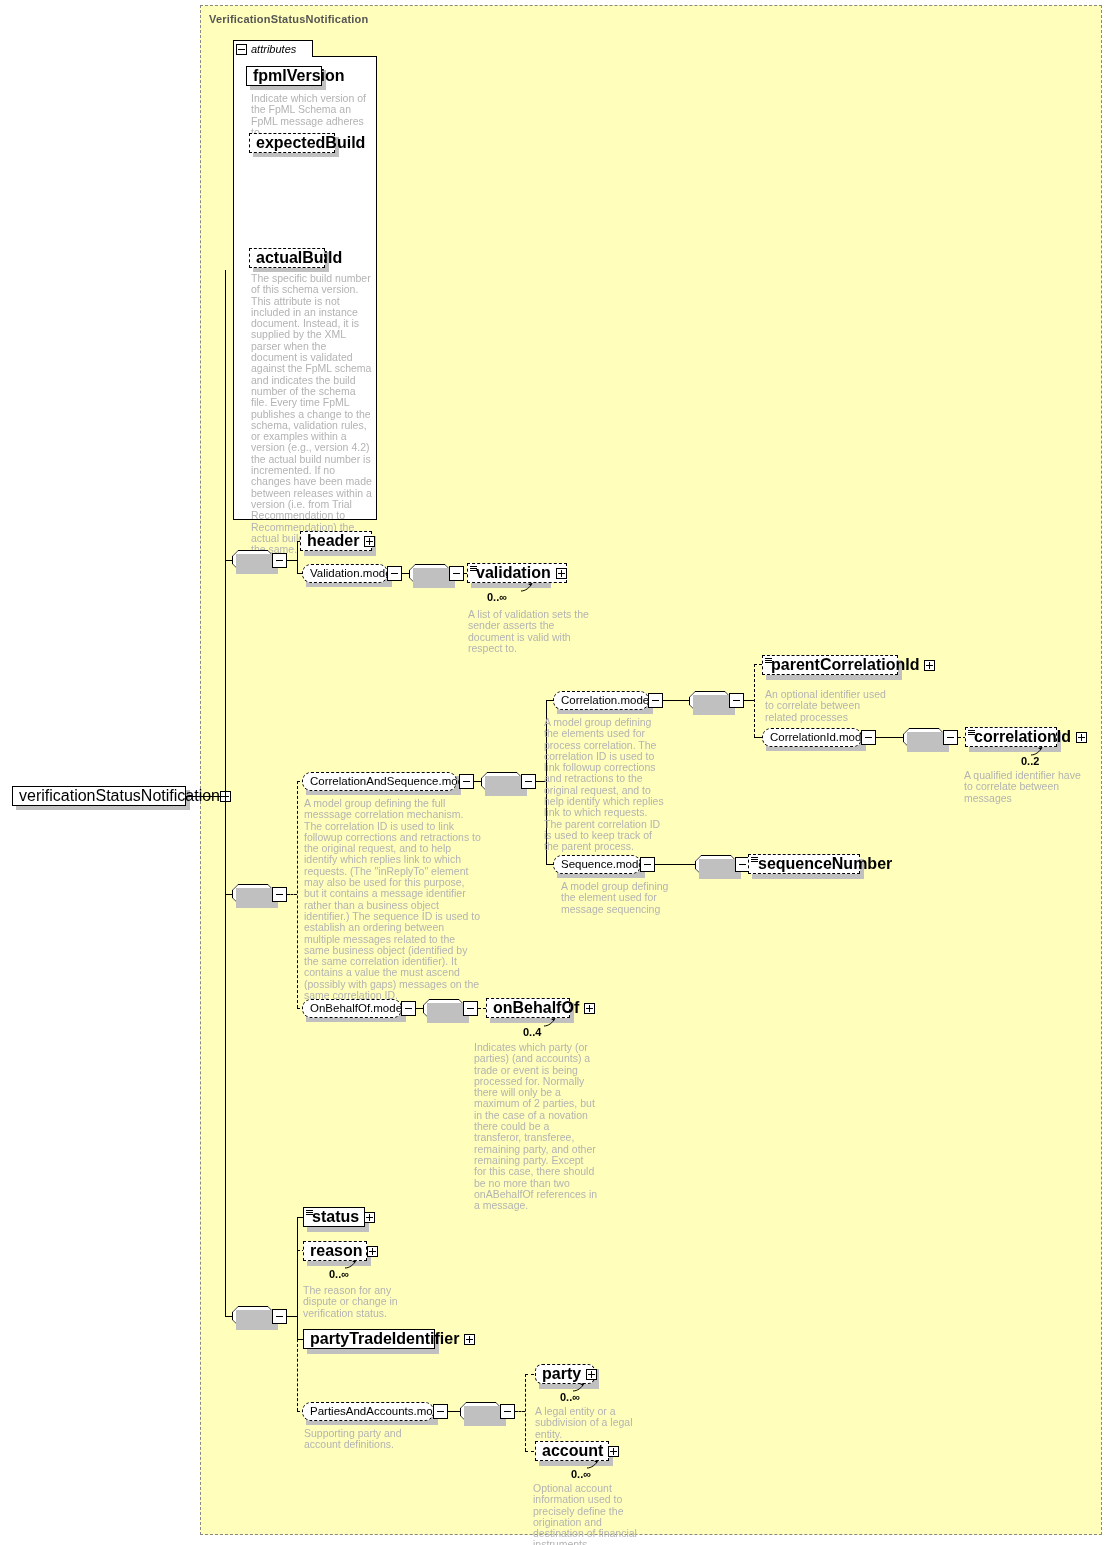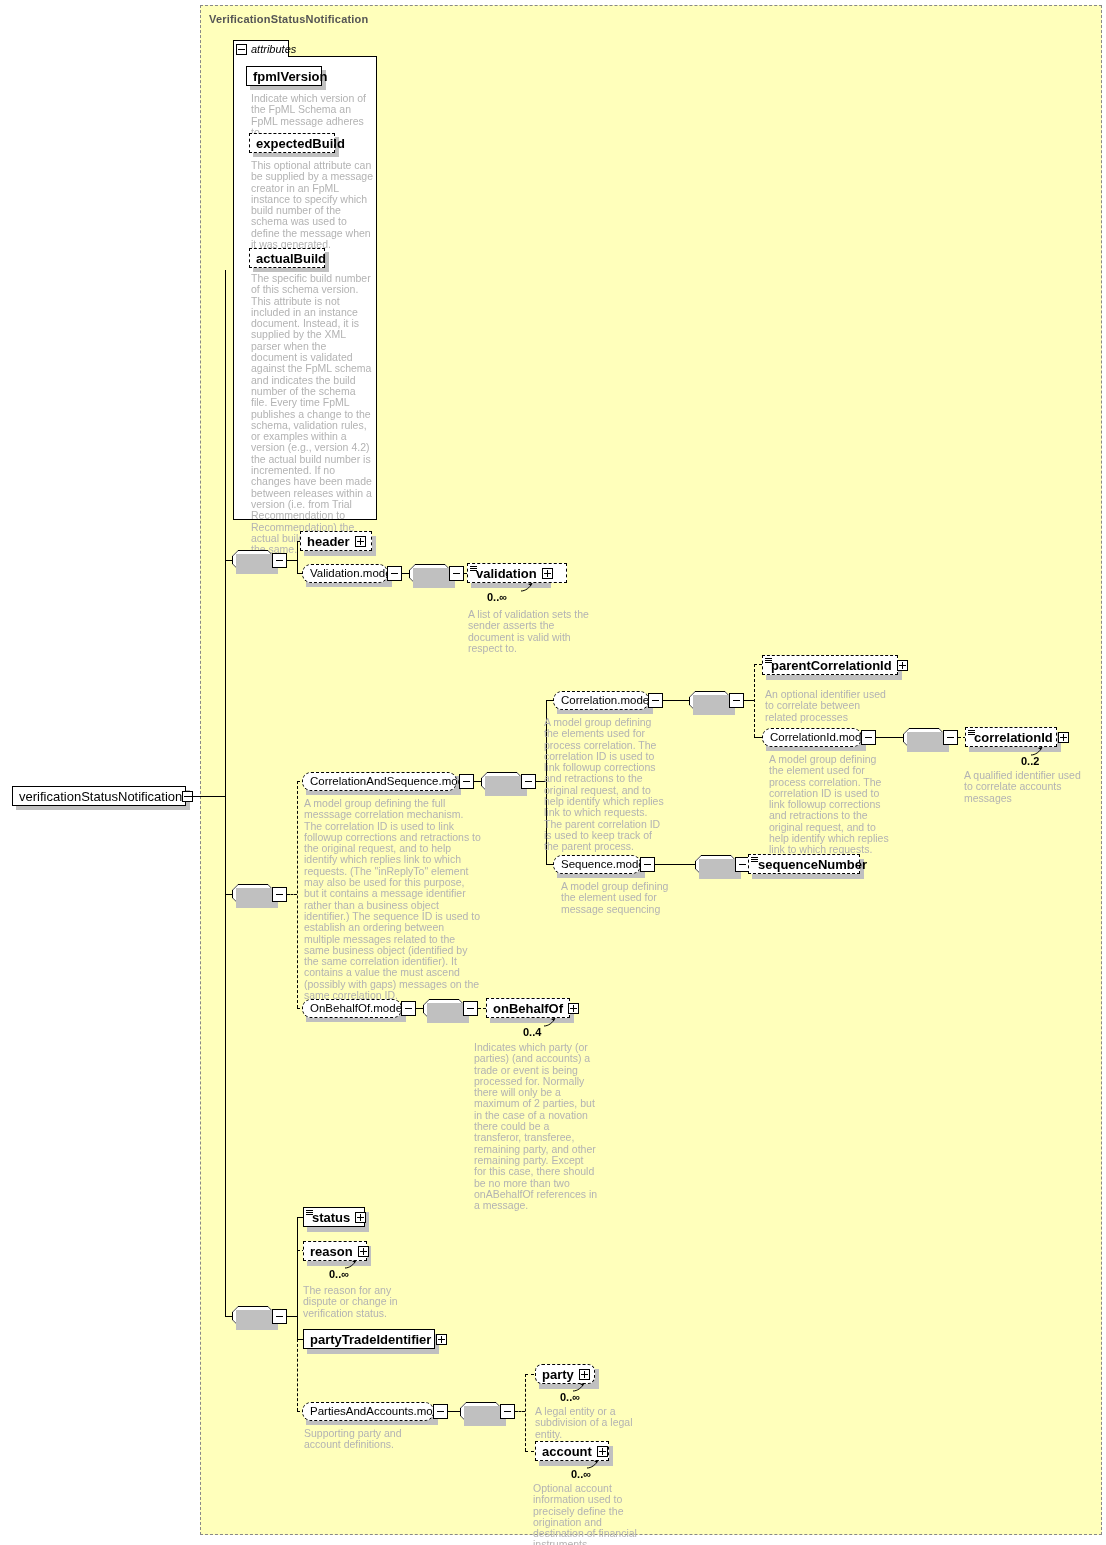--- a/index.html
+++ b/index.html
@@ -97,21 +97,21 @@
     background: #ffffff;
     display: flex;
     align-items: center;
     height: 20px;
     padding: 0 3px 0 6px;
     white-space: nowrap;
   }
   .node.solid  { border: 1px solid #000000; }
   .node.dashed { border: 1px dashed #000000; }
   .node .nm {
-    font-size: 13px;
+    font-size: 16px;
     font-weight: bold;
     color: #000;
     line-height: 1;
   }
   .node .nm.thin { font-weight: normal; }
   .node .exp { margin-left: 5px; }
 
   
   .shadow {
     position: absolute;
@@ -233,36 +233,35 @@
 </style>
 </head>
 <body>
 
 <div id="canvas">
 
   <div class="ct-box" style="left:200px; top:5px; width:902px; height:1530px;"></div>
   <div class="ct-title" style="left:209px; top:13px;">VerificationStatusNotification</div>
 
   <div class="attr-panel" style="left:233px; top:56px; width:144px; height:464px;"></div>
-  <div class="attr-tab" style="left:233px; top:40px; width:56px;">
+  <div class="attr-tab" style="left:233px; top:40px; width:80px;">
     <span class="exp"></span>
     <span class="lbl">attributes</span>
   </div>
 
   <div class="shadow" style="left:250px; top:70px; width:76px; height:20px;"></div>
   <div class="node solid" style="left:246px; top:66px; width:76px;">
     <span class="nm">fpmlVersion</span>
   </div>
   <div class="ann" style="left:251px; top:93px; width:122px;">Indicate which version of the FpML Schema an FpML message adheres to.</div>
 
   <div class="shadow" style="left:253px; top:137px; width:86px; height:20px;"></div>
   <div class="node dashed" style="left:249px; top:133px; width:86px;">
     <span class="nm">expectedBuild</span>
   </div>
-  <div class="ann" style="left:251px; top:160px; width:122px;">This optional attribute can be supplied by a message creator in an FpML instance to specify which build number of the schema was used to define the message when it was generated.</div>
 
   <div class="shadow" style="left:253px; top:252px; width:76px; height:20px;"></div>
   <div class="node dashed" style="left:249px; top:248px; width:76px;">
     <span class="nm">actualBuild</span>
   </div>
   <div class="ann" style="left:251px; top:273px; width:122px;">The specific build number of this schema version. This attribute is not included in an instance document. Instead, it is supplied by the XML parser when the document is validated against the FpML schema and indicates the build number of the schema file. Every time FpML publishes a change to the schema, validation rules, or examples within a version (e.g., version 4.2) the actual build number is incremented. If no changes have been made between releases within a version (i.e. from Trial Recommendation to Recommendation) the actual build number stays the same.</div>
 
   <div class="shadow" style="left:16px; top:790px; width:174px; height:20px;"></div>
   <div class="node solid" style="left:12px; top:786px; width:174px;">
     <span class="nm thin">verificationStatusNotification</span>
@@ -426,21 +425,20 @@
   <div class="ann" style="left:765px; top:681px; width:122px;margin-top:8px;">An optional identifier used to correlate between related processes</div>
 
   <div class="ln h" style="left:754px; top:737px; width:8px;"></div>
   <div class="shadow" style="left:766px; top:732px; width:100px; height:19px;"></div>
   <div class="mg" style="left:762px; top:728px; width:100px;">
     <span class="nm">CorrelationId.model</span>
   </div>
   <div class="node solid" style="left:861px; top:730px; width:15px; height:15px; padding:0; justify-content:center;">
     <span class="exp" style="margin:0;border:none;width:9px;height:9px;"></span>
   </div>
-  <div class="ann" style="left:769px; top:754px; width:122px;">A model group defining the element used for process correlation. The correlation ID is used to link followup corrections and retractions to the original request, and to help identify which replies link to which requests.</div>
   <div class="ln h" style="left:876px; top:737px; width:27px;"></div>
 
   <div class="seq" style="left:903px; top:728px;">
     <div class="inner"></div>
       <div class="inner2"></div>
     <div class="dots">
         <b></b>
         <b></b>
         <b></b>
       </div>
@@ -461,21 +459,21 @@
     <span class="nm" style="margin-left:2px;">correlationId</span>
     <span class="exp plus"></span>
   </div>
   <div class="rep-arc" style="left:1030px; top:746px;">
     <svg width="14" height="10" viewBox="0 0 14 10">
         <path d="M1 9 C5 9, 10 6, 12 1" stroke="#000" fill="none" stroke-width="1"></path>
         <path d="M12 1 l-4 1 l3 2 z" fill="#000"></path>
       </svg>
   </div>
   <div class="repeat" style="left:1021px; top:755px;">0..2</div>
-  <div class="ann" style="left:964px; top:770px; width:128px;">A qualified identifier used to correlate accounts messages</div>
+  <div class="ann" style="left:964px; top:770px; width:128px;">A qualified identifier have to correlate between messages</div>
 
   <div class="ln h" style="left:546px; top:864px; width:8px;"></div>
   <div class="shadow" style="left:557px; top:859px; width:88px; height:19px;"></div>
   <div class="mg" style="left:553px; top:855px; width:88px;">
     <span class="nm">Sequence.model</span>
   </div>
   <div class="node solid" style="left:640px; top:857px; width:15px; height:15px; padding:0; justify-content:center;">
     <span class="exp" style="margin:0;border:none;width:9px;height:9px;"></span>
   </div>
   <div class="ann" style="left:561px; top:881px; width:122px;">A model group defining the element used for message sequencing</div>

